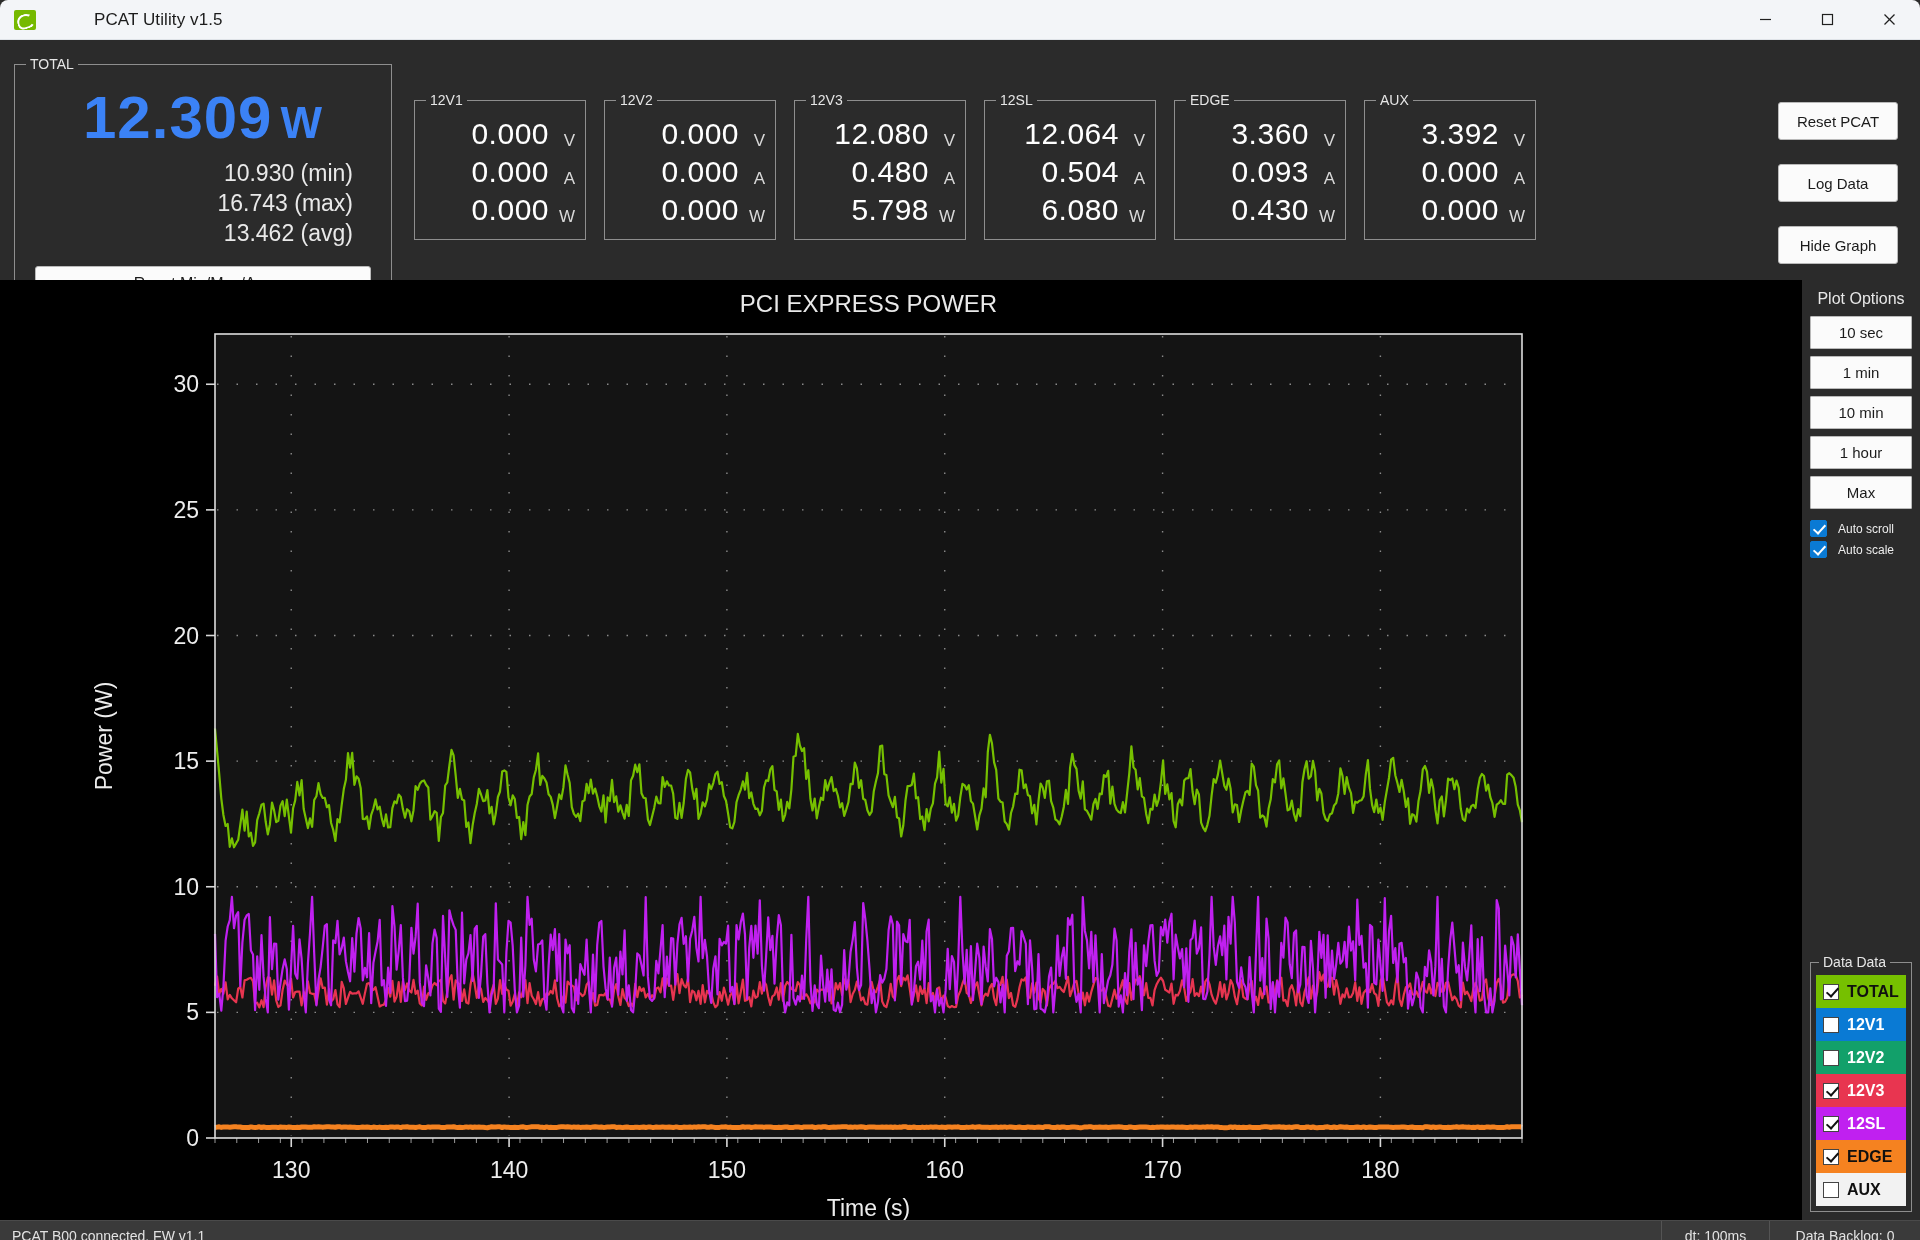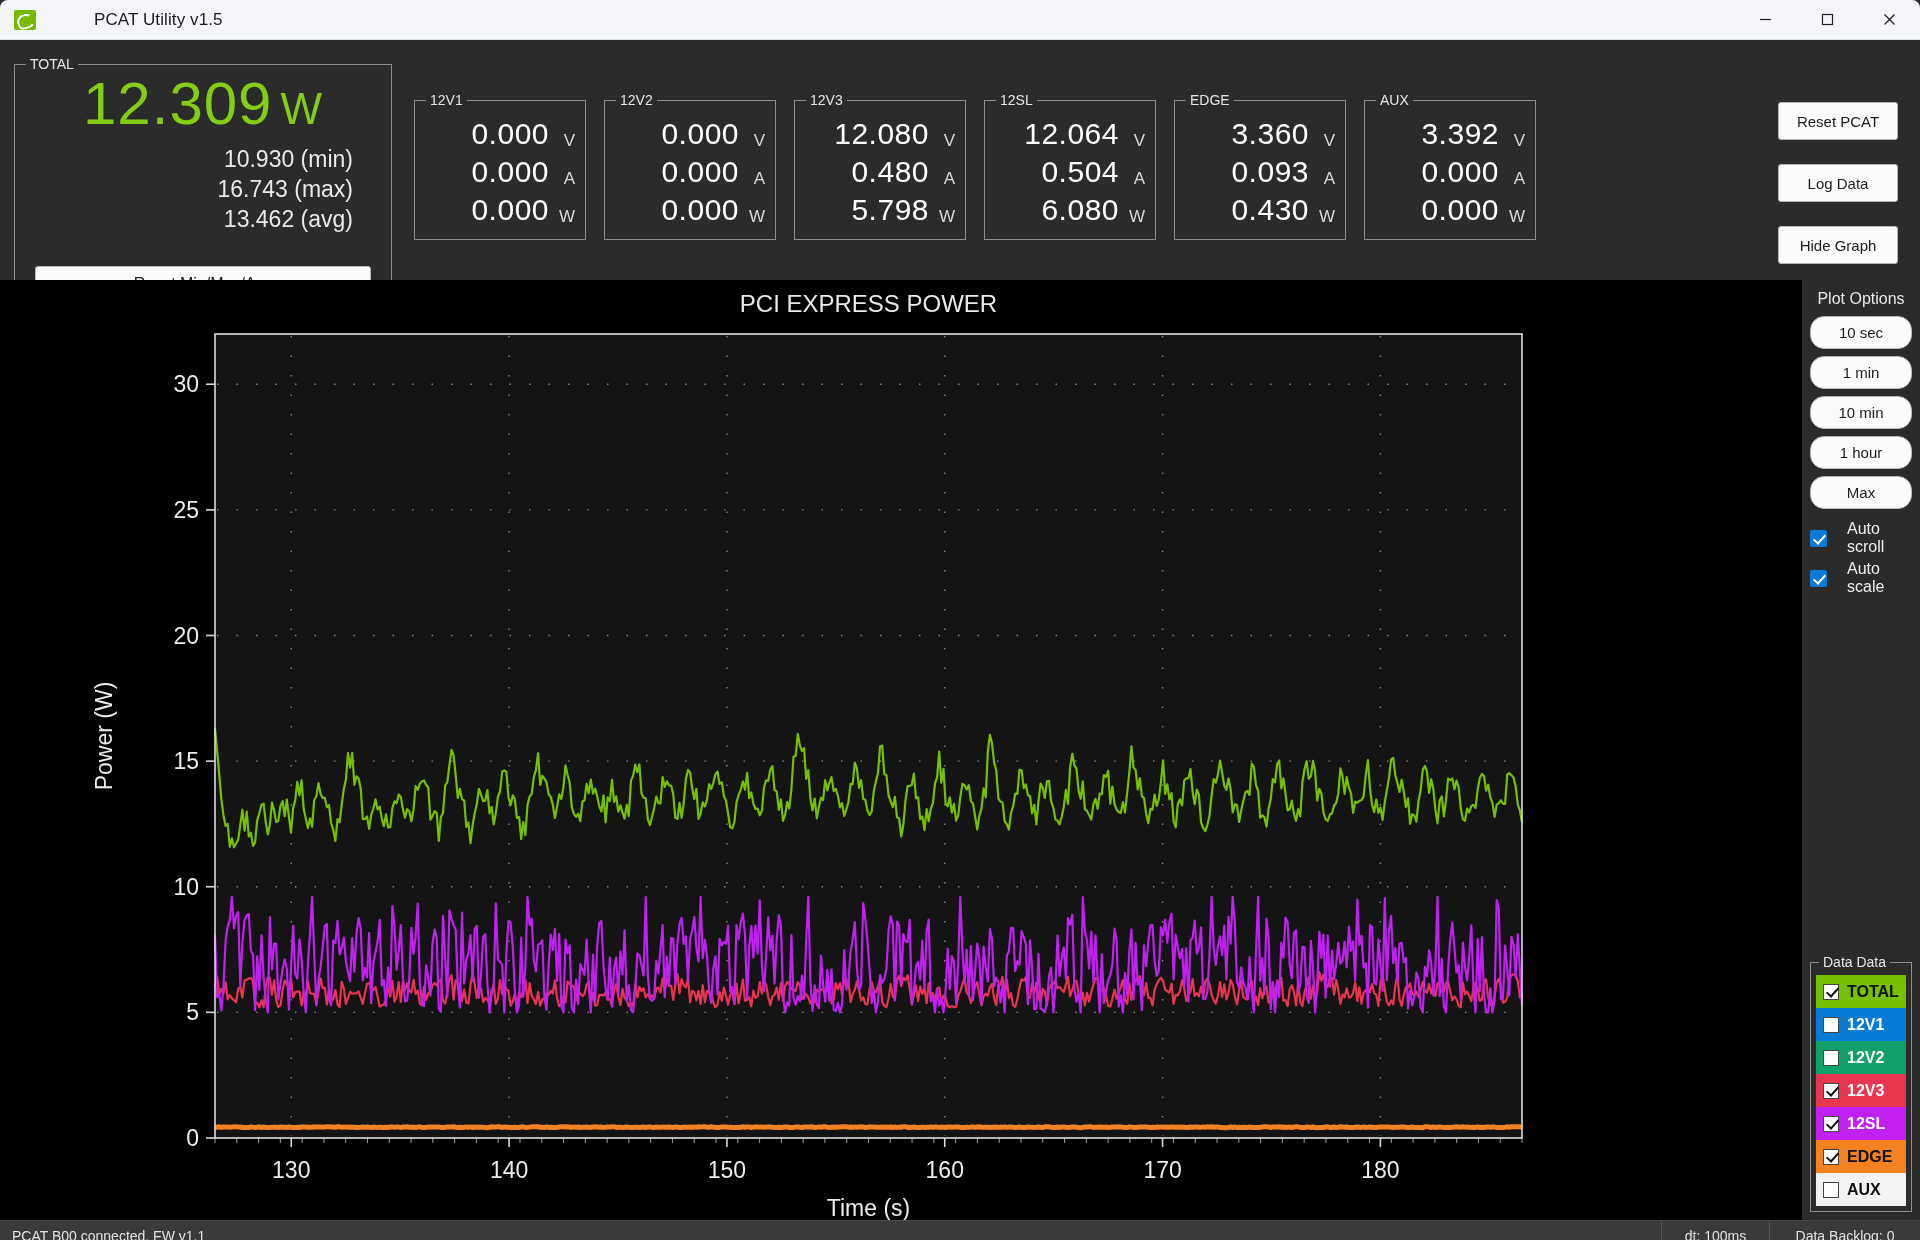--- a/index.html
+++ b/index.html
@@ -68,25 +68,25 @@
   }
 
   
   .total-box {
     width: 378px; height: 275px;
     margin-top: 12px;
     flex: none;
   }
   .total-main {
     text-align: center;
-    color: #84cc16;
+    color: #3b82f6;
     font-size: 60px;
-    font-weight: 400;
+    font-weight: 700;
     letter-spacing: 1px;
-    margin-top: 4px;
+    margin-top: 18px;
   }
   .total-main .unit { font-size: 44px; margin-left: 8px; }
   .total-stats {
     margin-top: 6px;
     padding-right: 38px;
     text-align: right;
     color: #e9e9e9;
     font-size: 23px;
     line-height: 30px;
   }
@@ -150,27 +150,27 @@
     display: flex; flex-direction: column;
     padding: 10px 8px 8px 8px;
   }
   .po-title {
     color: #e8e8e8; font-size: 16px; text-align: center;
     margin-bottom: 8px;
   }
   .po-btn {
     height: 33px; margin-bottom: 7px;
     background: #fbfbfb; color: #1b1b1b;
-    border: 1px solid #b9b9b9; border-radius: 14px;
+    border: 1px solid #b9b9b9; border-radius: 1px;
     font-size: 15px;
     display: flex; align-items: center; justify-content: center;
   }
   .po-check {
-    display: flex; align-items: center; gap: 20px;
-    margin-top: 4px; color: #ededed; font-size: 16px;
+    display: flex; align-items: center; gap: 11px;
+    margin-top: 4px; color: #ededed; font-size: 12px;
   }
   .cbox {
     width: 17px; height: 17px; flex: none;
     border: 1px solid #9a9a9a; background: #ffffff; border-radius: 2px;
     position: relative;
   }
   .cbox.on { background: #0a7ad4; border-color: #0a7ad4; }
   .cbox.on::after {
     content: ""; position: absolute; left: 5px; top: 1px;
     width: 5px; height: 10px;

